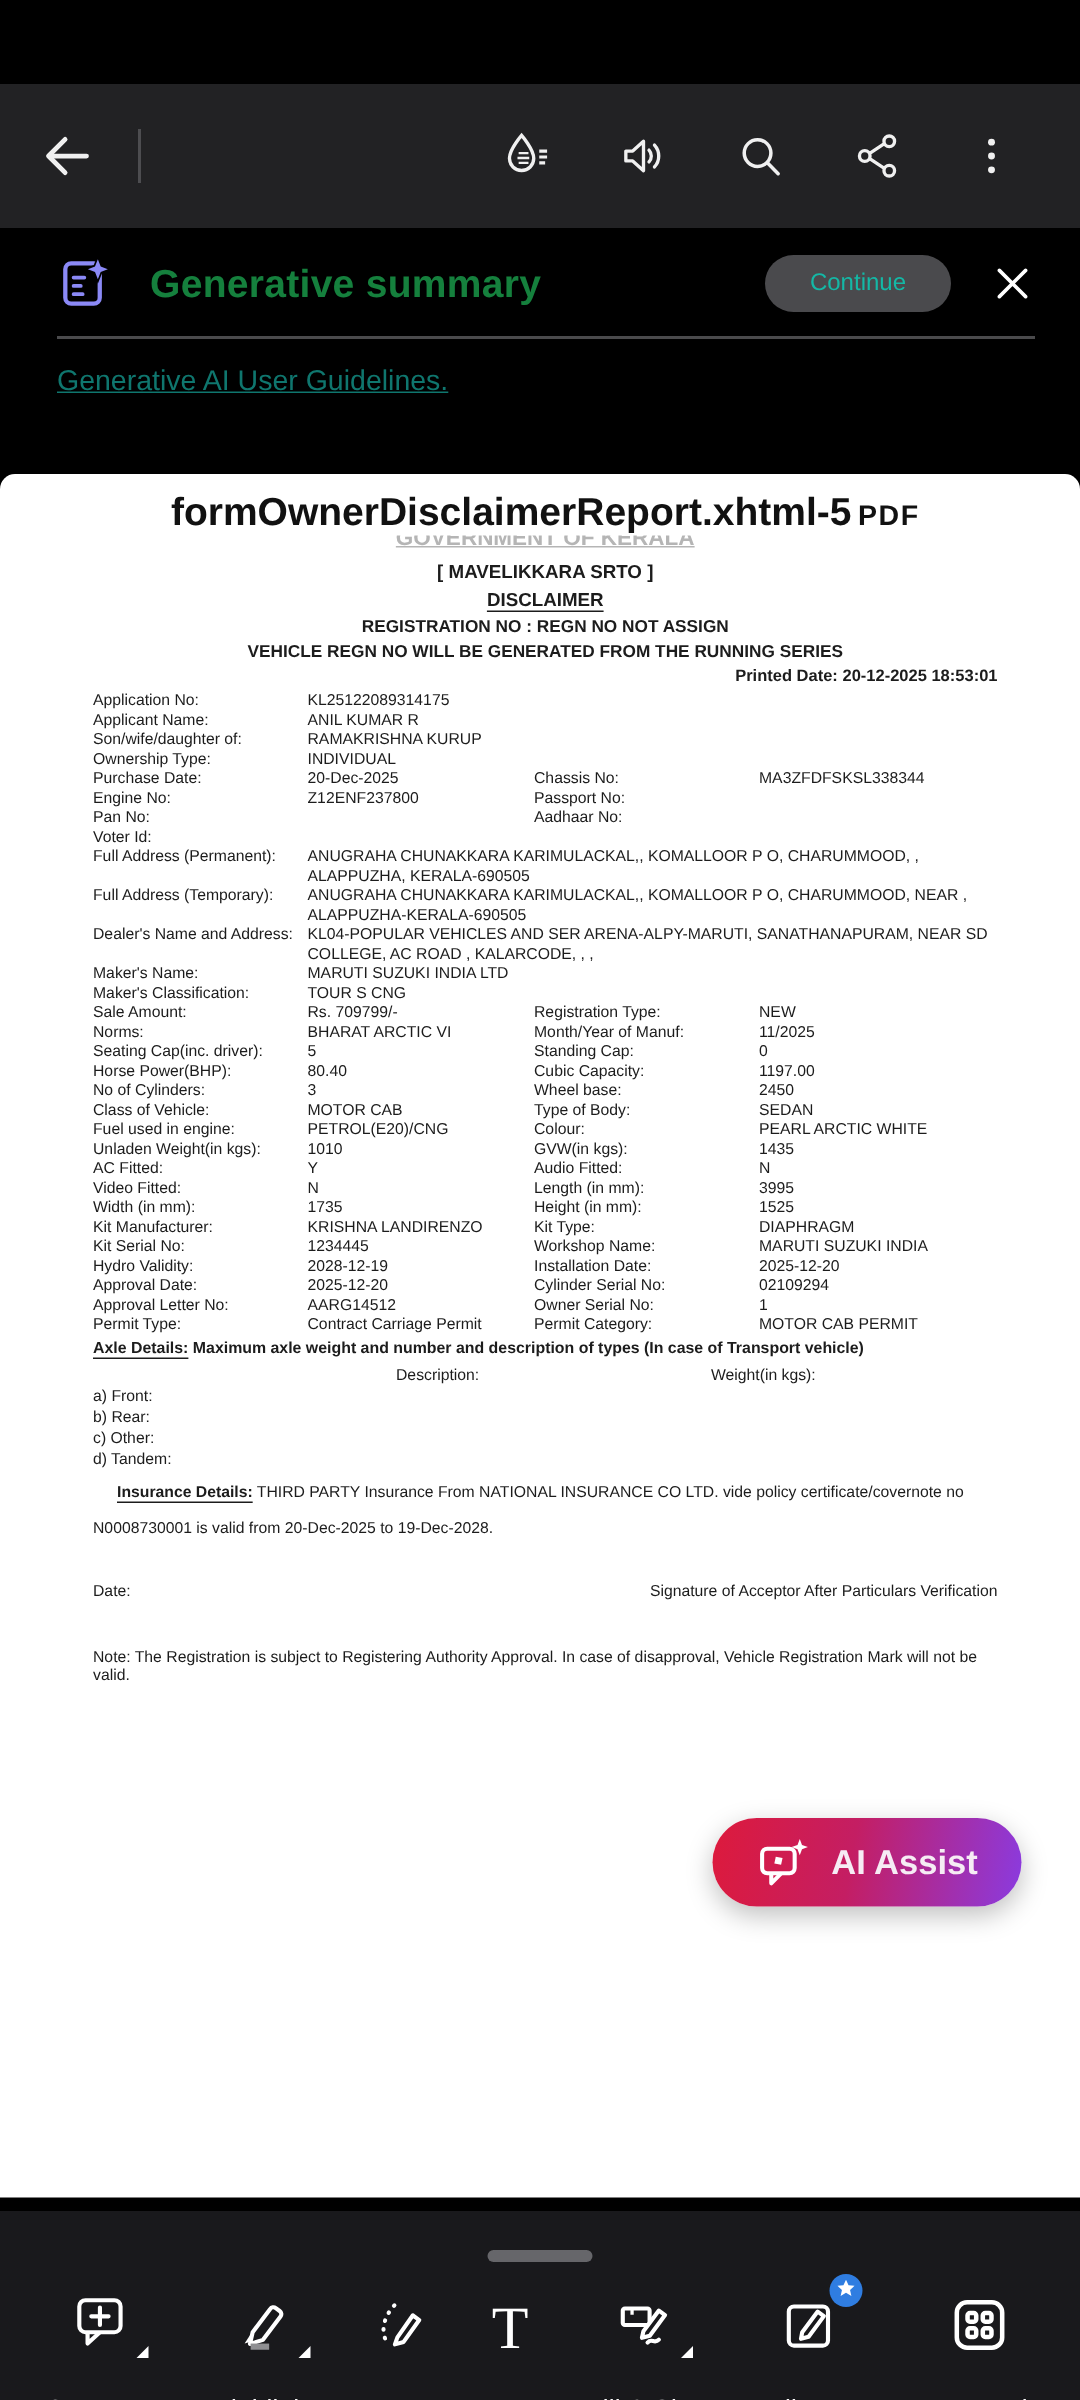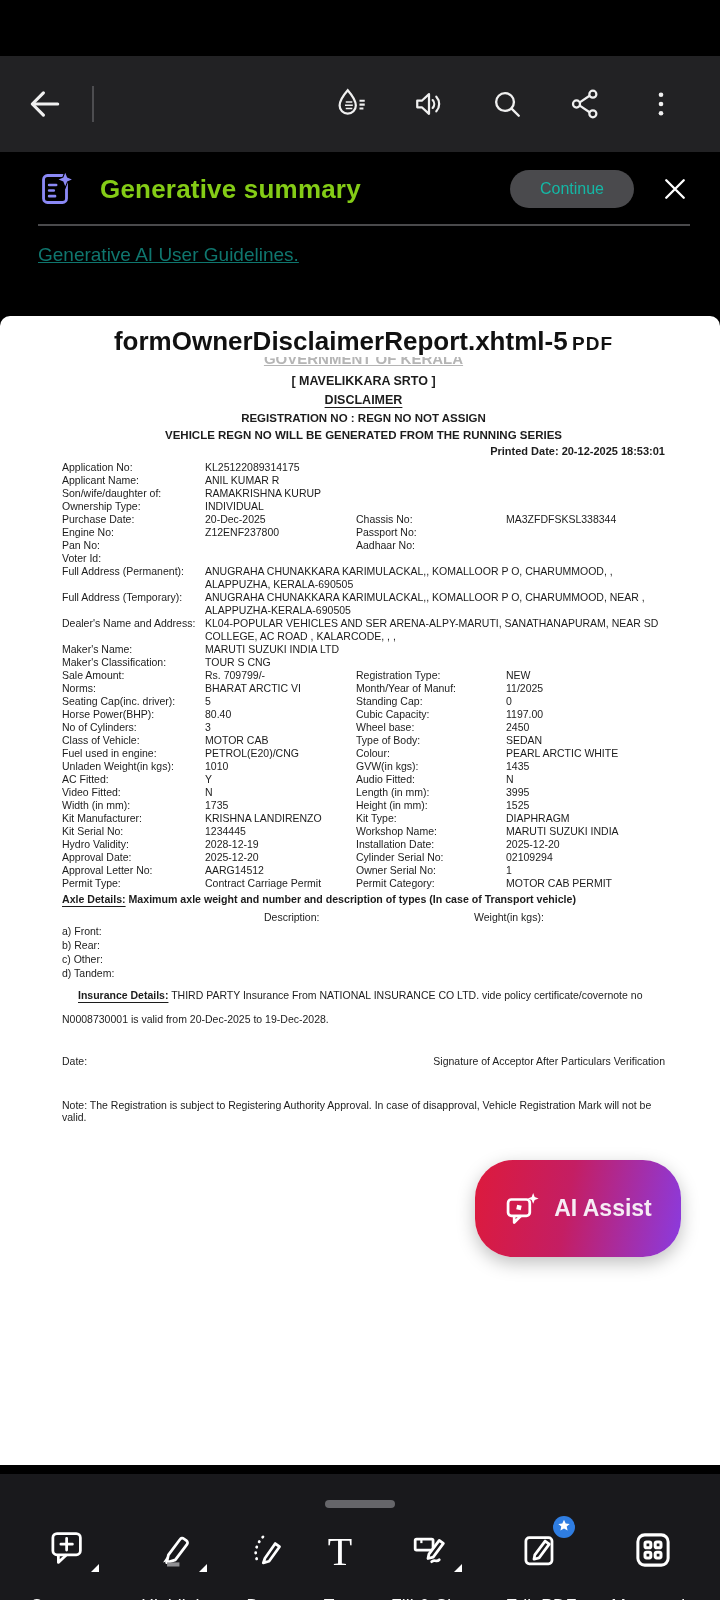--- a/index.html
+++ b/index.html
@@ -13,21 +13,21 @@
   
   .app-toolbar{height:96px;background:#222224;display:flex;align-items:center;padding:0 26px;box-sizing:border-box;}
   .icon-btn{display:flex;align-items:center;justify-content:center;}
   .toolbar-divider{width:2px;height:36px;background:#4d4d50;margin-left:28px;}
   .toolbar-right{margin-left:auto;display:flex;align-items:center;gap:44px;padding-right:18px;}
 
   
   .gen-panel{height:164px;background:#000;padding:18px 30px 0 38px;box-sizing:border-box;}
   .gen-header{display:flex;align-items:center;}
   .gen-icon{display:flex;margin-right:24px;}
-  .gen-title{font-size:26px;font-weight:bold;color:#84cc16;margin:0;letter-spacing:.2px;}
+  .gen-title{font-size:26px;font-weight:bold;color:#15803d;margin:0;letter-spacing:.2px;}
   .continue-btn{margin-left:auto;margin-right:26px;background:#4a4a4d;color:#14b8a6;font-size:16px;
                 height:38px;padding:0 30px;border-radius:25px;}
   .close-btn{display:flex;}
   .gen-divider{height:2px;background:#4a4a4c;margin:16px 0 0 0;}
   .gen-link{display:inline-block;margin-top:18px;color:#0f766e;font-size:19px;text-decoration:underline;}
 
   
   .page{position:relative;height:1149px;background:#fff;color:#1c1c1c;border-radius:10px 10px 0 0;
         padding:0 55px 0 62px;box-sizing:border-box;}
   .title-row{text-align:center;padding-top:8px;position:relative;z-index:2;}
@@ -51,21 +51,21 @@
   .axle-label{text-decoration:underline;text-underline-offset:3px;}
   .axle-cols{display:grid;grid-template-columns:202px 210px 1fr;font-size:10.5px;margin-top:5px;line-height:13px;}
   .axle-cols span:first-child{grid-column:2;}
   .axle-item{font-size:10.5px;line-height:13.6px;margin-top:.5px;}
   .insurance{font-size:10.5px;line-height:24px;margin:3px 0 0 0;}
   .ins-label{font-weight:bold;text-decoration:underline;text-underline-offset:3px;padding-left:16px;}
   .date-row{display:flex;justify-content:space-between;font-size:10.5px;margin-top:24px;}
   .note{font-size:10.5px;margin:32px 0 0 0;}
 
   
-  .ai-assist{position:absolute;left:475px;top:1160px;width:206px;height:97px;border-radius:38px;
+  .ai-assist{position:absolute;left:475px;top:1212px;width:206px;height:59px;border-radius:38px;
              background:linear-gradient(100deg,#dd1a3c 0%,#c41e63 45%,#8a3be0 100%);
              display:flex;align-items:center;justify-content:center;gap:12px;
              box-shadow:0 6px 18px rgba(0,0,0,.25);}
   .ai-assist .label{color:#f6ecf4;font-size:23px;font-weight:600;}
 
   
   .bottom-toolbar{margin-top:9px;height:164px;background:#19191c;box-sizing:border-box;padding-top:26px;}
   .drag-handle{width:70px;height:8px;border-radius:4px;background:#66666a;margin:0 auto;}
   .tools-row{display:flex;justify-content:space-between;padding:0 26px 0 30px;margin-top:18px;}
   .tool{display:flex;flex-direction:column;align-items:center;gap:24px;position:relative;}

